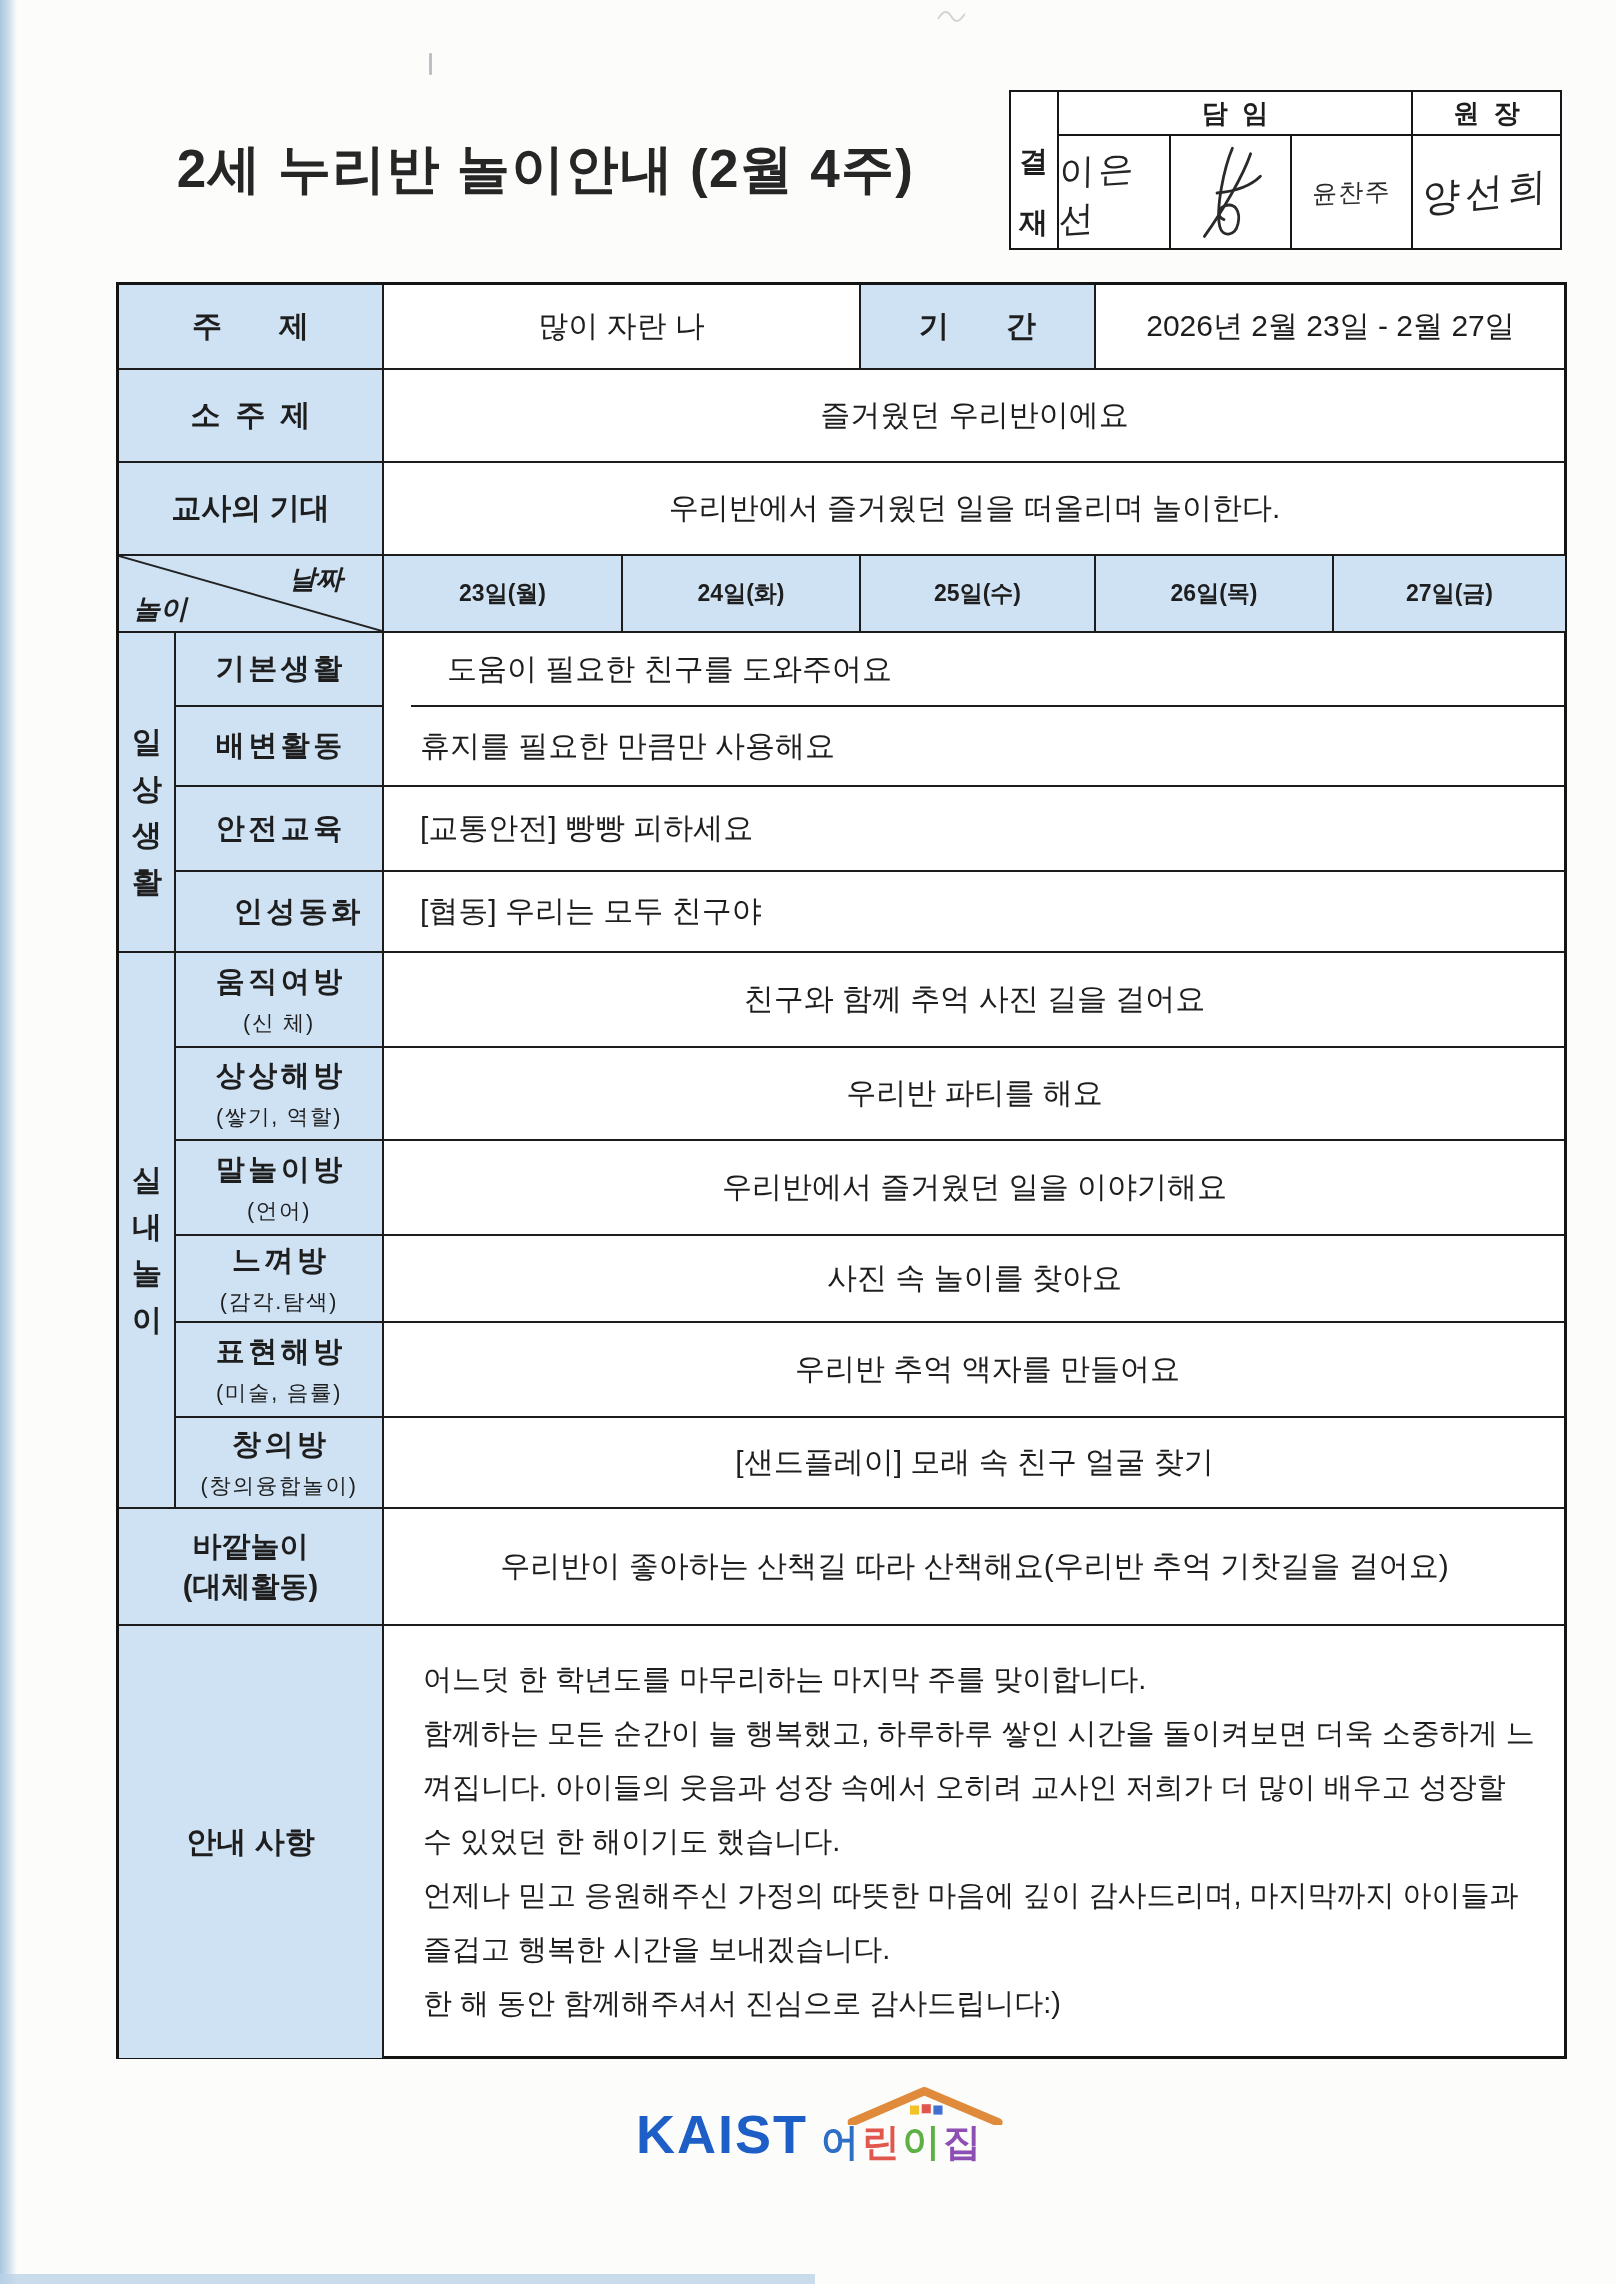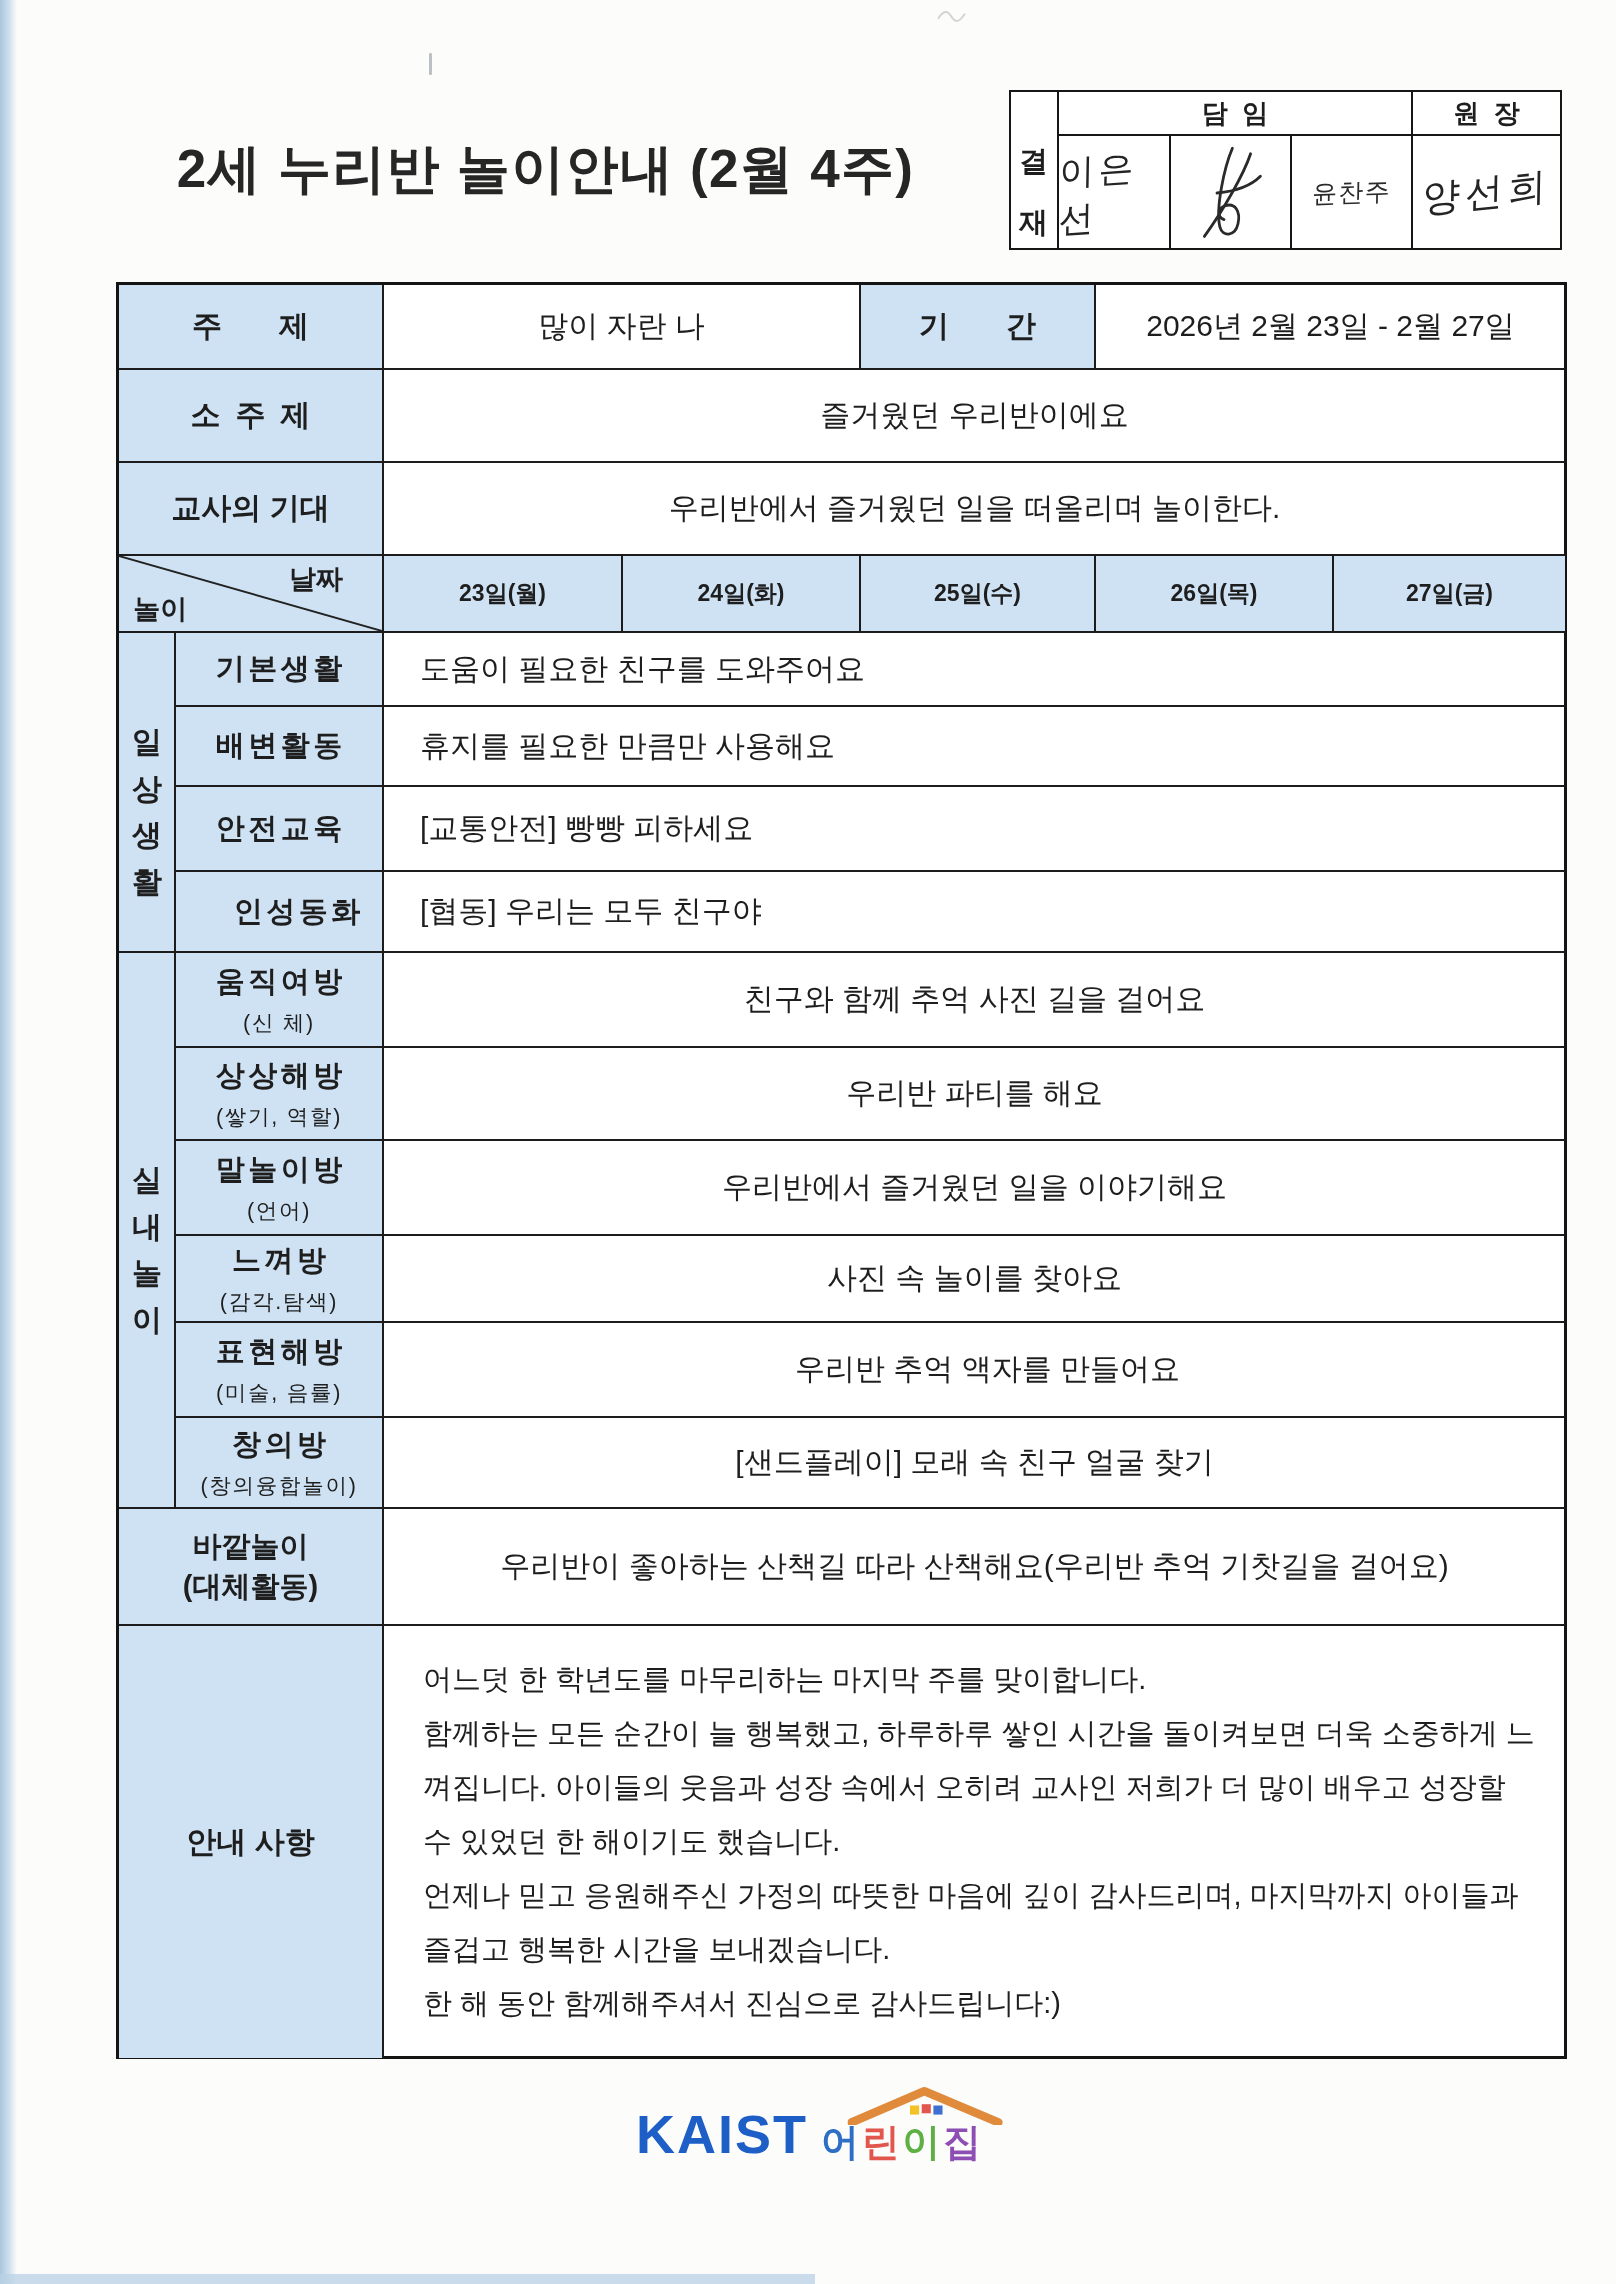--- a/index.html
+++ b/index.html
@@ -66,21 +66,21 @@
   .vert{writing-mode:vertical-rl;text-orientation:upright;font-size:30px;font-weight:bold;letter-spacing:0.55em;padding-top:0.55em;}
   .catcell{flex-direction:column;gap:5.2px;}
   .cat-main{font-size:29px;font-weight:bold;letter-spacing:0.12em;padding-left:0.12em;white-space:nowrap;}
   .cat-sub{font-size:21.5px;font-weight:normal;letter-spacing:0.08em;white-space:nowrap;}
   .daycell{font-size:23px;font-weight:bold;}
   .pre{white-space:pre-line;}
   .notice-body{font-size:29px;line-height:1.86;white-space:pre-line;padding:13px 26px 13px 39px;text-align:left;}
   .outdoor-label{font-size:29px;font-weight:bold;line-height:1.35;}
 
   
-  .diag{position:relative;}
+  .diag{position:relative;font-style:italic;}
   .diag svg{position:absolute;left:0;top:0;width:100%;height:100%;}
   .diag .lbl-top{position:absolute;top:5.2px;right:39px;font-size:27px;font-weight:bold;}
   .diag .lbl-bottom{position:absolute;bottom:3.9px;left:14.3px;font-size:27px;font-weight:bold;}
 
   
   .logo{position:absolute;left:50%;top:2094px;transform:translateX(-50%);display:flex;align-items:flex-end;gap:13px;}
   .logo-kaist{font-size:54px;font-weight:bold;letter-spacing:2px;line-height:1;text-align:right;}
   .logo-name{position:relative;display:flex;gap:2.6px;padding-top:29px;}
   .logo-name span{font-size:38px;font-weight:bold;line-height:1;}
   .logo-roof{position:absolute;left:26px;top:-7.8px;}
@@ -147,21 +147,21 @@
     <div class="c blue daycell" style="grid-column:4;grid-row:4;">24일(화)</div>
     <div class="c blue daycell" style="grid-column:5;grid-row:4;">25일(수)</div>
     <div class="c blue daycell" style="grid-column:6;grid-row:4;">26일(목)</div>
     <div class="c blue daycell nr" style="grid-column:7;grid-row:4;">27일(금)</div>
 
     <div class="c blue vert" style="grid-column:1;grid-row:5/9;">일상생활</div>
 
     <div class="c blue catcell" style="grid-column:2;grid-row:5;">
         <span class="cat-main">기본생활</span>
       </div>
-    <div class="c ct leftal nr" style="grid-column:3/8;grid-row:5;">도움이 필요한 친구를 도와주어요</div>
+    <div class="c ct leftal nr" style="grid-column:3/8;grid-row:5;margin-left:27px;">도움이 필요한 친구를 도와주어요</div>
 
     <div class="c blue catcell" style="grid-column:2;grid-row:6;">
         <span class="cat-main">배변활동</span>
       </div>
     <div class="c ct leftal nr" style="grid-column:3/8;grid-row:6;">휴지를 필요한 만큼만 사용해요</div>
 
     <div class="c blue catcell" style="grid-column:2;grid-row:7;">
         <span class="cat-main">안전교육</span>
       </div>
     <div class="c ct leftal nr" style="grid-column:3/8;grid-row:7;">[교통안전] 빵빵 피하세요</div>

